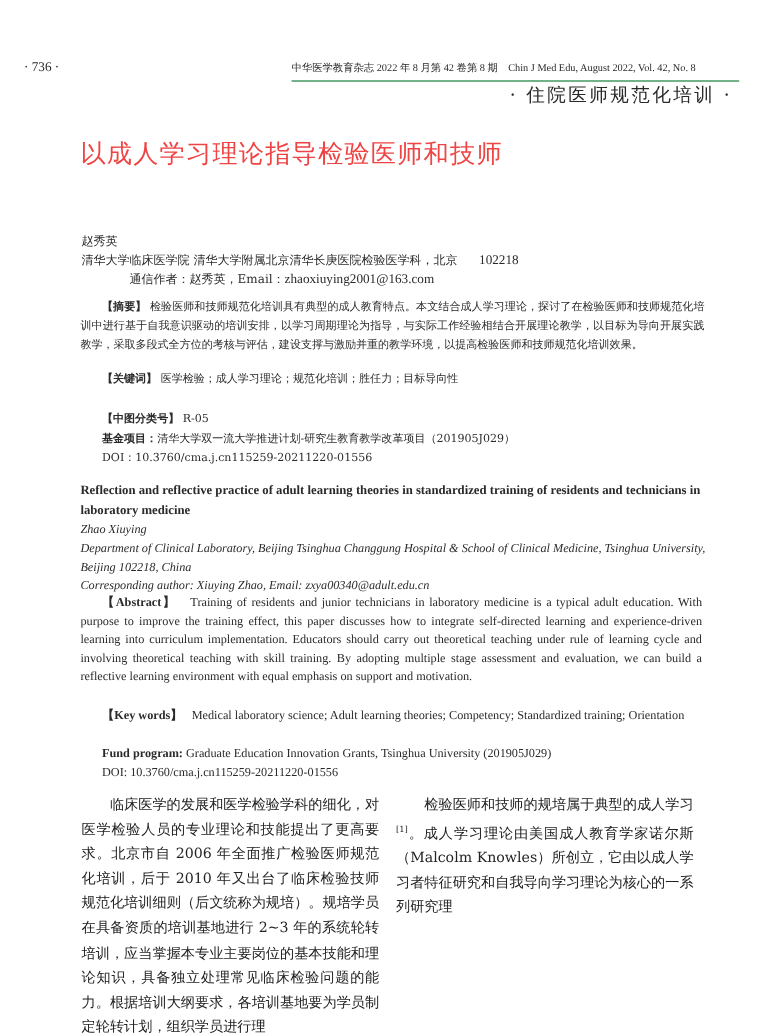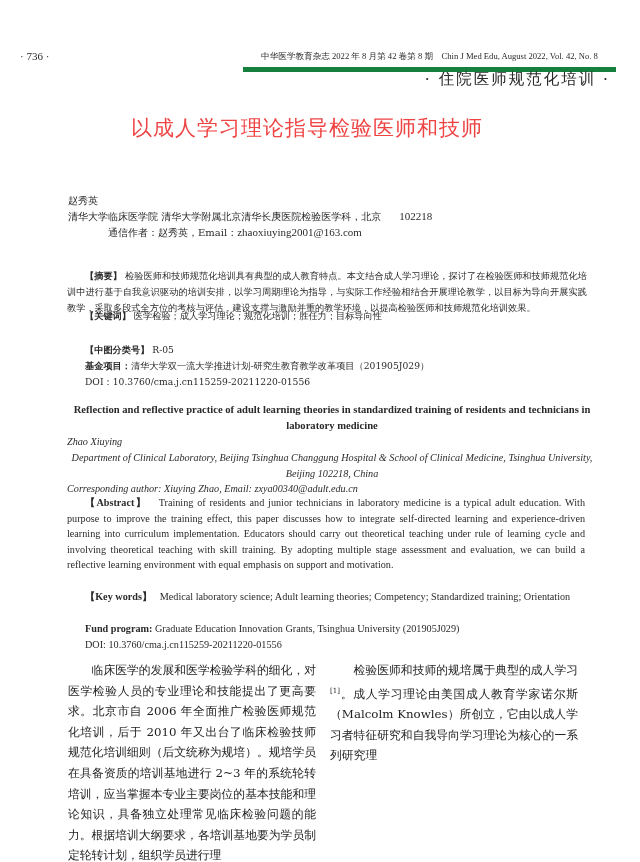--- a/index.html
+++ b/index.html
@@ -1,31 +1,31 @@
 <!DOCTYPE html>
 <html><head>
 <meta charset="utf-8">
 <style>
   html, body { margin:0; padding:0; background:#fff; }
   body { width:640px; height:862px; position:relative; overflow:hidden;
          font-family:"DejaVu Serif","Liberation Serif",serif; color:#2a2a2a; }
-  .abs { position:absolute;text-align:center; }
+  .abs { position:absolute; }
   .page-num { left:20px; top:50px; font-size:11px; font-family:"Liberation Serif",serif; }
   .running-head { left:243px; top:51px; width:373px; font-size:8.6px; white-space:nowrap;
-                  border-bottom:5px solid #15803d; padding-bottom:4px; font-family:"Liberation Serif",serif; }
+                  border-bottom:1px solid #15803d; padding-bottom:4px; font-family:"Liberation Serif",serif; }
   .column-tag { right:30px; top:69px; font-size:15.5px; letter-spacing:2px; font-family:"DejaVu Serif",serif; }
   .title { left:67px; top:114px; width:480px; font-size:21px; line-height:29px; letter-spacing:1px; color:#ef4444;
            font-family:"DejaVu Serif",serif; }
   .cn-author { left:68px; top:194px; font-size:10px; }
   .cn-affil { left:68px; top:210px; font-size:10px; white-space:nowrap; }
   .cn-affil .zip { margin-left:18px; font-family:"Liberation Serif",serif; font-size:11px; }
   .cn-corr { left:68px; top:226px; font-size:10px;margin-left:40px; }
   .cn-corr .em { font-family:"Liberation Serif",serif; font-size:11px; }
   .block { left:67px; width:520px; font-size:9.2px; line-height:16px; }
-  .cn-abstract { top:268px; text-align:justify; }
+  .cn-abstract { top:248px; text-align:justify; }
   .cn-abstract .lbl, .lbl { font-family:"DejaVu Sans","Liberation Sans",sans-serif; font-weight:bold; }
   .indent { padding-left:18px; }
   .cn-line { left:85px; font-size:9.2px; line-height:16px; white-space:nowrap; }
   .en { font-family:"Liberation Serif",serif; font-size:10.2px; line-height:15.5px; }
   .en-title { left:67px; top:402px; width:530px; font-weight:bold; font-size:10.6px; line-height:16px; }
   .en-author { left:67px; top:434px; font-style:italic; }
   .en-affil { left:67px; top:450px; width:530px; font-style:italic; }
   .en-corr { left:67px; top:481px; font-style:italic; }
   .en-abstract { left:67px; top:495px; width:518px; text-align:justify; }
   .en-keywords { left:67px; top:589px; width:518px; text-align:justify; }

